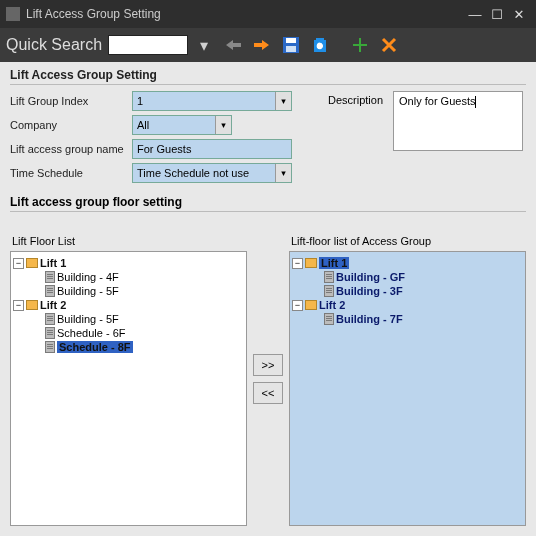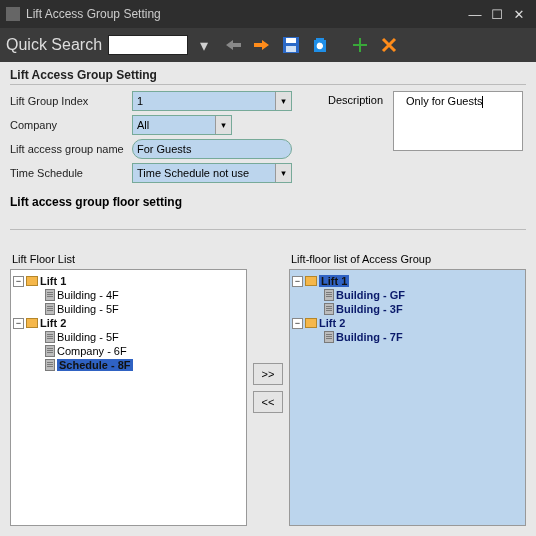--- a/index.html
+++ b/index.html
@@ -15,22 +15,22 @@
   .content { flex: 1; background: #e8e8e8; padding: 6px 10px 10px 10px; display: flex; flex-direction: column; overflow: hidden; }
   .section-header { font-size: 12px; font-weight: bold; color: #222; border-bottom: 1px solid #bbb; padding-bottom: 2px; margin-bottom: 6px; }
   .form-row { display: flex; align-items: center; margin-bottom: 4px; font-size: 11px; }
   .form-label { width: 122px; color: #222; }
   .combo, .txt { height: 20px; font-size: 11px; background: #bcd5ed; border: 1px solid #7a9; padding: 0 4px; }
   .combo { display: flex; align-items: center; justify-content: space-between; cursor: pointer; }
   .combo .arrow { background: #e0e0e0; width: 16px; height: 18px; margin-right: -4px; display: flex; align-items: center; justify-content: center; border-left: 1px solid #999; font-size: 9px; }
   .txt { display: flex; align-items: center; }
   .desc-area { flex: 1; display: flex; gap: 10px; }
   .desc-label { font-size: 11px; margin-top: 3px; }
-  .textarea { width: 130px; height: 60px; background: #fff; border: 1px solid #999; font-size: 11px; padding: 3px 12px; }
-  .mid-header { font-size: 12px; font-weight: bold; border-bottom: 1px solid #bbb; padding-bottom: 20px; margin: 8px 0 0 0; }
+  .textarea { width: 130px; height: 60px; background: #fff; border: 1px solid #999; font-size: 11px; padding: 3px 5px; }
+  .mid-header { font-size: 12px; font-weight: bold; border-bottom: 1px solid #bbb; padding-bottom: 2px; margin: 8px 0 0 0; }
   .lists { flex: 1; display: flex; gap: 6px; margin-top: 19px; min-height: 0; }
   .listcol { flex: 1; display: flex; flex-direction: column; min-height: 0; }
   .listcol .listhead { font-size: 11px; padding: 4px 2px; }
   .tree { flex: 1; background: #fff; border: 1px solid #999; overflow: auto; font-size: 11px; padding: 4px 2px; }
   .tree.blue { background: #bcd5ed; }
   .midbtns { width: 30px; display: flex; flex-direction: column; justify-content: center; gap: 6px; }
   .midbtn { height: 22px; background: #e4e4e4; border: 1px solid #999; font-size: 11px; display: flex; align-items: center; justify-content: center; cursor: pointer; }
   .node { display: flex; align-items: center; gap: 2px; padding: 1px 0; white-space: nowrap; }
   .toggle { width: 11px; height: 11px; border: 1px solid #888; display: flex; align-items: center; justify-content: center; font-size: 9px; line-height: 1; background: #fff; cursor: pointer; }
   .spacer { display: inline-block; width: 14px; }
@@ -109,21 +109,21 @@
         </div>
         <div class="form-row">
           <span class="form-label">Company</span>
           <div class="combo" style="width:100px;">
             <span>All</span>
             <span class="arrow">▾</span>
           </div>
         </div>
         <div class="form-row">
           <span class="form-label">Lift access group name</span>
-          <div class="txt" style="width:160px;border-radius:10px;">
+          <div class="txt" style="width:160px;">
             <span>For Guests</span>
           </div>
         </div>
         <div class="form-row">
           <span class="form-label">Time Schedule</span>
           <div class="combo" style="width:160px;">
             <span>Time Schedule not use</span>
             <span class="arrow">▾</span>
           </div>
         </div>
@@ -167,21 +167,21 @@
           <div class="node">
               <span class="spacer"></span>
               <span class="spacer"></span>
               <span class="ic-floor"></span>
               <span>Building - 5F</span>
             </div>
           <div class="node">
               <span class="spacer"></span>
               <span class="spacer"></span>
               <span class="ic-floor"></span>
-              <span>Company - 6F</span>
+              <span>Schedule - 6F</span>
             </div>
           <div class="node">
               <span class="spacer"></span>
               <span class="spacer"></span>
               <span class="ic-floor"></span>
               <span class="sel bold">Schedule - 8F</span>
             </div>
         </div>
       </div>
 

